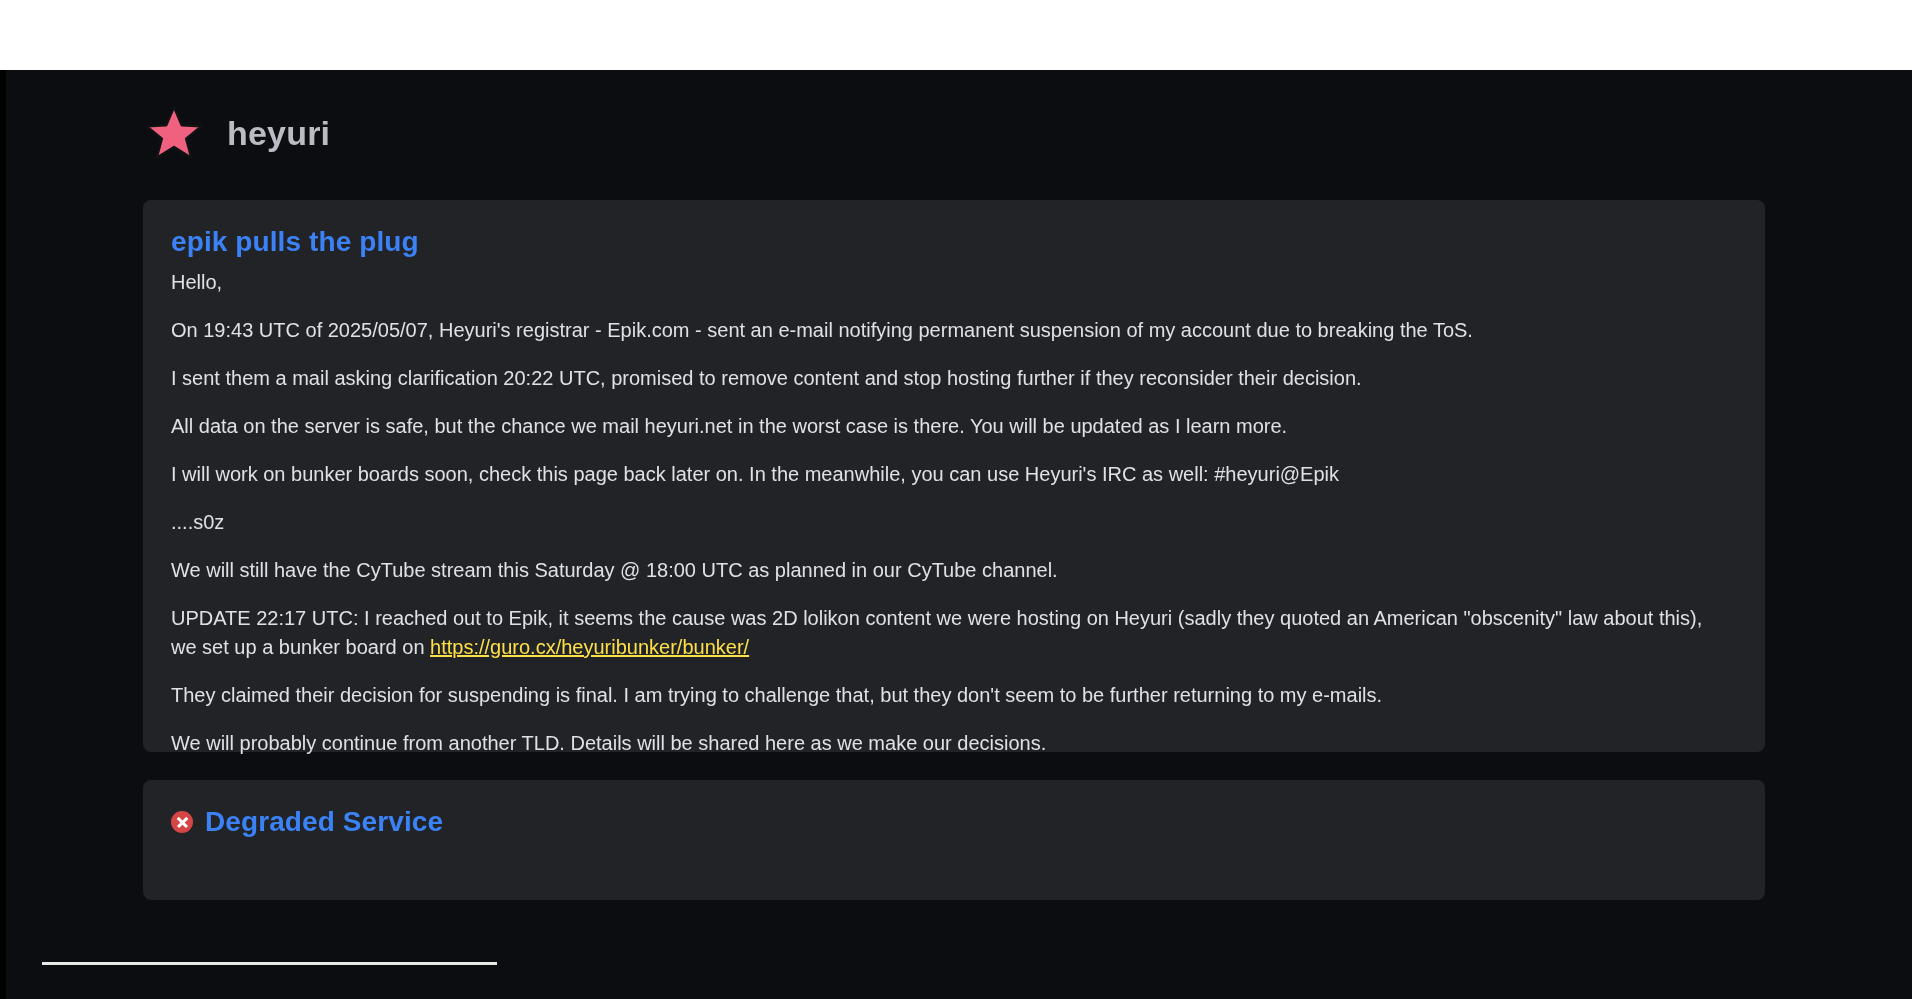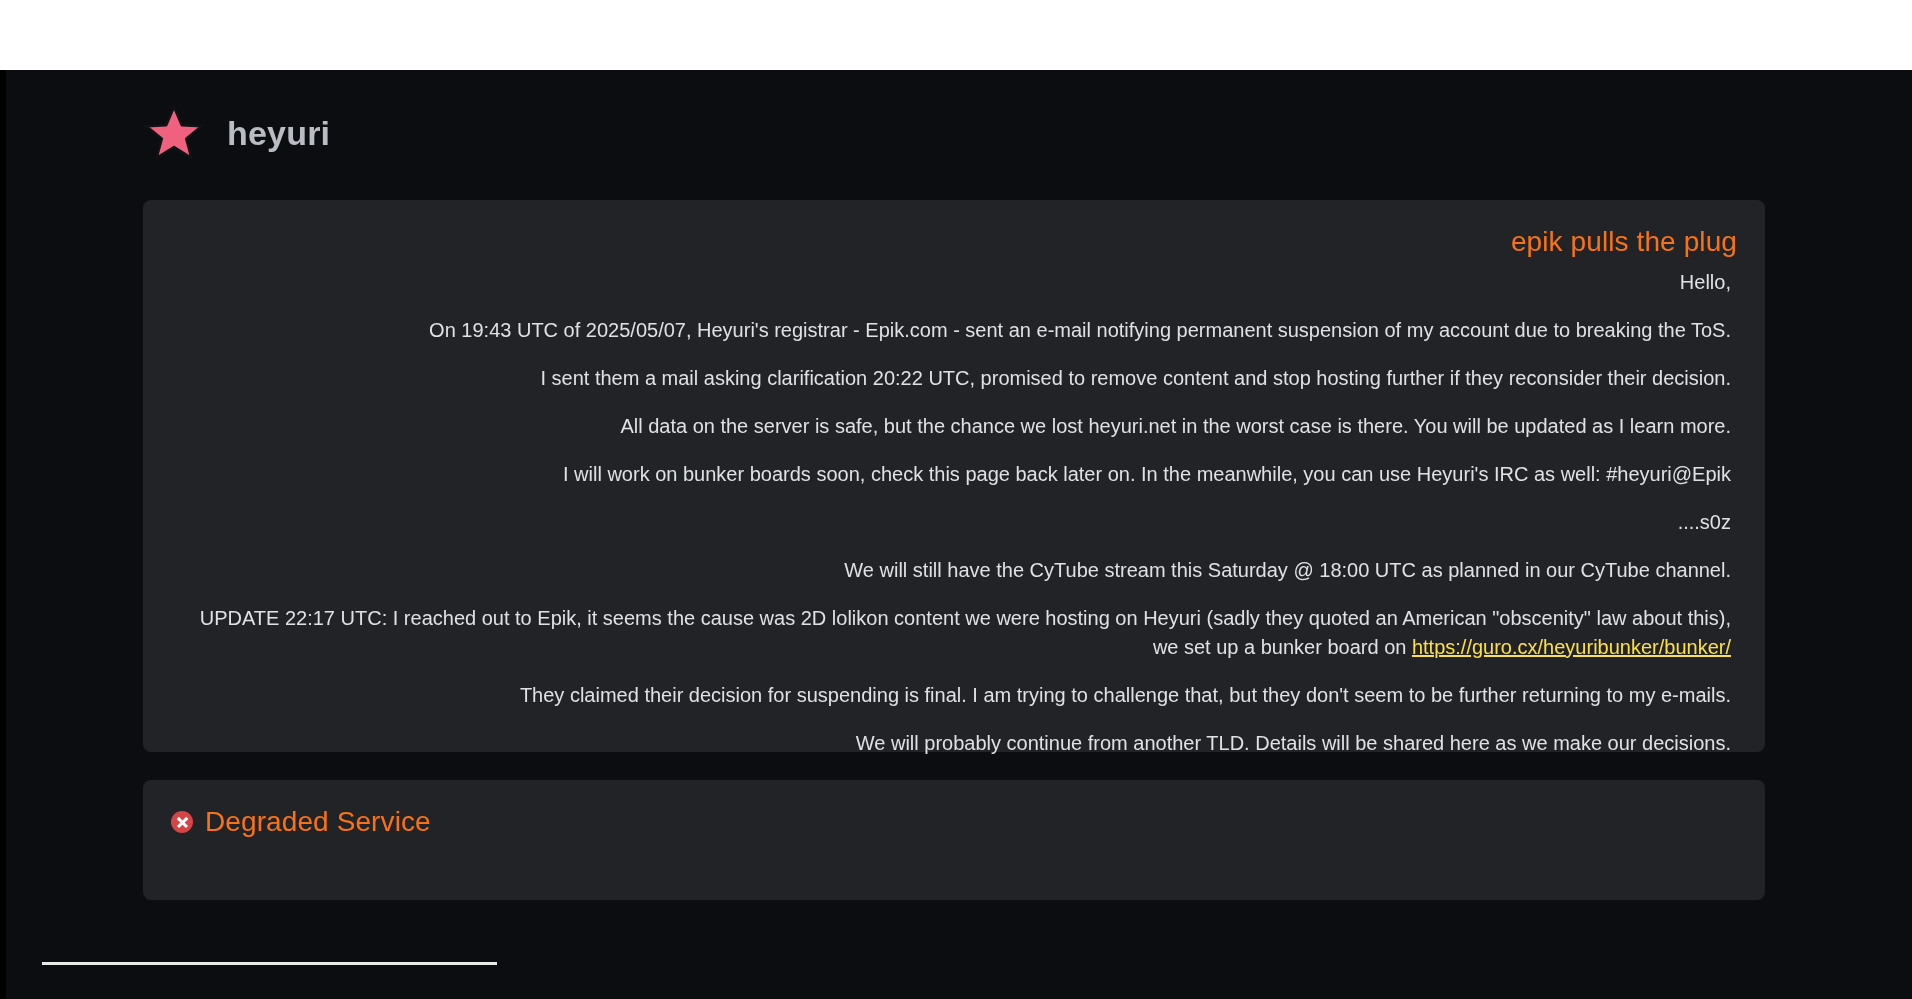--- a/index.html
+++ b/index.html
@@ -9,21 +9,20 @@
     width: 1912px;
     height: 999px;
     overflow: hidden;
     font-family: "Liberation Sans", sans-serif;
   }
   #root {
     position: relative;
     width: 1912px;
     height: 735px;
     background: #ffffff;
-    text-align: right;
   }
   
   .top-strip {
     position: absolute;
     top: 0; left: 0;
     width: 1912px;
     height: 70px;
     background: #ffffff;
   }
   .top-strip .faint-mark {
@@ -77,23 +76,23 @@
     width: 1622px;
     background: #212327;
     border-radius: 8px;
     box-sizing: border-box;
     padding: 26px 28px 22px 28px;
   }
   .card-main { top: 130px; height: 552px; }
   .card-next { top: 710px; height: 120px; overflow: hidden; }
 
   .post-title {
-    color: #f97316;
+    color: #3b82f6;
     font-size: 28px;
-    font-weight: 400;
+    font-weight: 700;
     margin: 0 0 10px 0;
     letter-spacing: 0.1px;
   }
   .post-title-row {
     display: flex;
     align-items: center;
     gap: 12px;
     margin: 0 0 26px 0;
   }
   .status-dot {
@@ -160,21 +159,21 @@
       </span>
       <span class="site-title">heyuri</span>
     </div>
 
     <div class="card card-main">
       <h1 class="post-title">epik pulls the plug</h1>
 
       <p class="para">Hello,</p>
       <p class="para">On 19:43 UTC of 2025/05/07, Heyuri's registrar - Epik.com - sent an e-mail notifying permanent suspension of my account due to breaking the ToS.</p>
       <p class="para">I sent them a mail asking clarification 20:22 UTC, promised to remove content and stop hosting further if they reconsider their decision.</p>
-      <p class="para">All data on the server is safe, but the chance we lost heyuri.net in the worst case is there. You will be updated as I learn more.</p>
+      <p class="para">All data on the server is safe, but the chance we mail heyuri.net in the worst case is there. You will be updated as I learn more.</p>
       <p class="para">I will work on bunker boards soon, check this page back later on. In the meanwhile, you can use Heyuri's IRC as well: #heyuri@Epik</p>
       <p class="para">....s0z</p>
       <p class="para">We will still have the CyTube stream this Saturday @ 18:00 UTC as planned in our CyTube channel.</p>
 
       <p class="para"><span>UPDATE 22:17 UTC: I reached out to Epik, it seems the cause was 2D lolikon content we were hosting on Heyuri (sadly they quoted an American "obscenity" law about this), we set up a bunker board on </span><a href="#">https://guro.cx/heyuribunker/bunker/</a></p>
 
       <p class="para">They claimed their decision for suspending is final. I am trying to challenge that, but they don't seem to be further returning to my e-mails.</p>
       <p class="para">We will probably continue from another TLD. Details will be shared here as we make our decisions.</p>
 
       <div class="meta">Date Created: 2025-05-22 04:31:30 (12 hours ago)</div>

